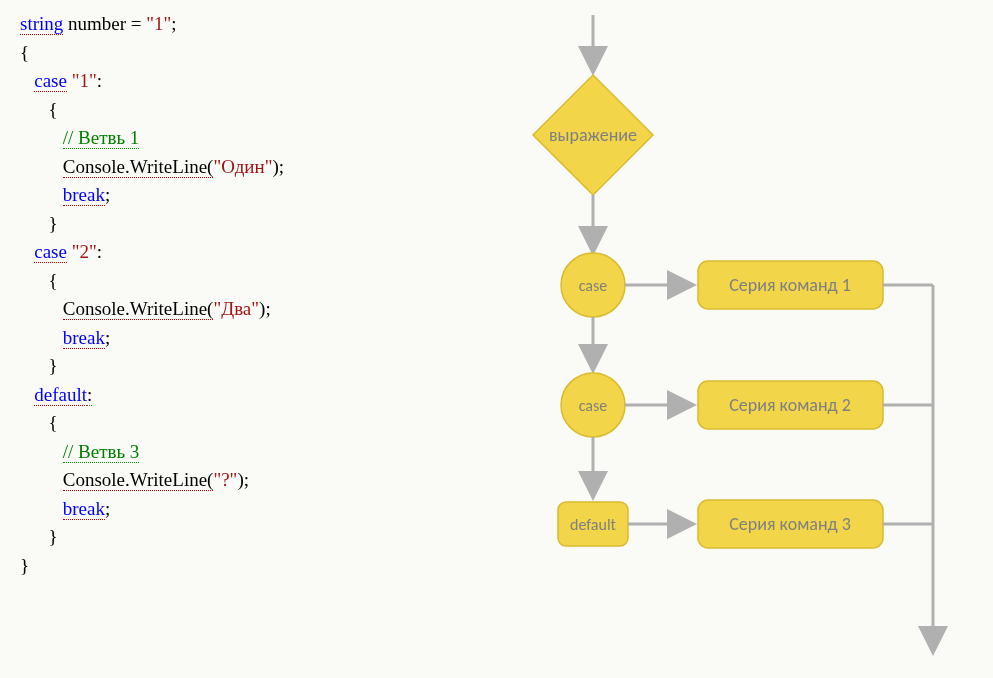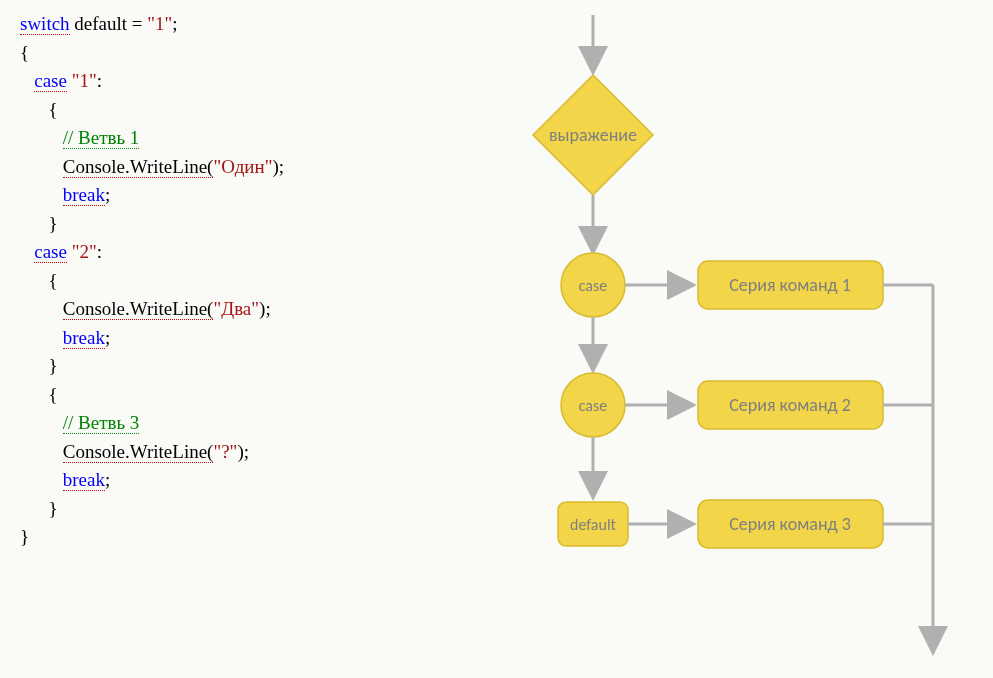--- a/index.html
+++ b/index.html
@@ -36,36 +36,37 @@
   .arrow { stroke: #b0b0b0; stroke-width: 3; fill: none; }
   .arrow-head { fill: #b0b0b0; }
   .label-text { font-family: Calibri, Arial, sans-serif; fill: #808080; text-anchor: middle; dominant-baseline: middle; }
   .label-text-sm { font-size: 16px; }
   .label-text-md { font-size: 18px; }
 </style>
 </head>
 <body>
 
 <div class="left-pane">
-  <div class="code-line"><span class="kw underline-red">switch</span><span class="pln"> default = </span><span class="str">"1"</span><span class="pln">;</span></div>
+  <div class="code-line"><span class="kw underline-red">string</span><span class="pln"> number = </span><span class="str">"1"</span><span class="pln">;</span></div>
   <div class="code-line"><span class="pln">{</span></div>
 
   <div class="code-line">   <span class="kw underline-red">case</span><span class="str"> "1"</span><span class="pln">:</span></div>
   <div class="code-line">      <span class="pln">{</span></div>
   <div class="code-line">         <span class="cmt underline-green">// Ветвь 1</span></div>
   <div class="code-line">         <span class="pln underline-red">Console.WriteLine(</span><span class="str">"Один"</span><span class="pln">);</span></div>
   <div class="code-line">         <span class="kw underline-red">break</span><span class="pln">;</span></div>
   <div class="code-line">      <span class="pln">}</span></div>
 
   <div class="code-line">   <span class="kw underline-red">case</span><span class="str"> "2"</span><span class="pln">:</span></div>
   <div class="code-line">      <span class="pln">{</span></div>
   <div class="code-line">         <span class="pln underline-red">Console.WriteLine(</span><span class="str">"Два"</span><span class="pln">);</span></div>
   <div class="code-line">         <span class="kw underline-red">break</span><span class="pln">;</span></div>
   <div class="code-line">      <span class="pln">}</span></div>
 
+  <div class="code-line">   <span class="kw underline-red">default</span><span class="pln underline-green">:</span></div>
   <div class="code-line">      <span class="pln">{</span></div>
   <div class="code-line">         <span class="cmt underline-green">// Ветвь 3</span></div>
   <div class="code-line">         <span class="pln underline-red">Console.WriteLine(</span><span class="str">"?"</span><span class="pln">);</span></div>
   <div class="code-line">         <span class="kw underline-red">break</span><span class="pln">;</span></div>
   <div class="code-line">      <span class="pln">}</span></div>
 
   <div class="code-line"><span class="pln">}</span></div>
 </div>
 
 <div class="right-pane">

